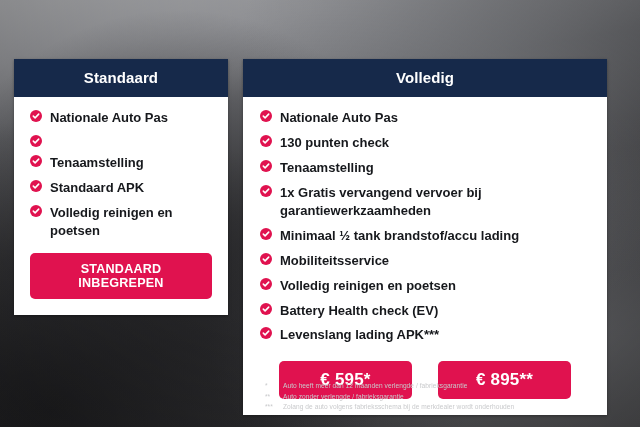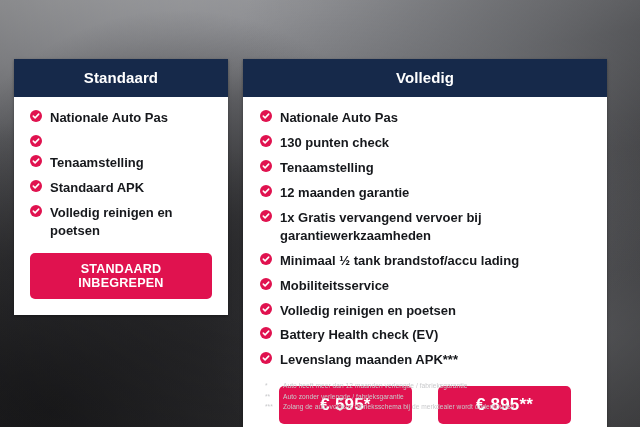--- a/index.html
+++ b/index.html
@@ -255,27 +255,20 @@
               <circle cx="12" cy="12" r="12" fill="#e0124f"></circle>
               <path d="M6.6 12.3 L10.2 15.8 L17.4 8.2" fill="none" stroke="#ffffff" stroke-width="3.1" stroke-linecap="round" stroke-linejoin="round"></path>
             </svg>
             <span class="feat-label">Tenaamstelling</span>
           </li>
           <li>
             <svg viewBox="0 0 24 24" class="check">
               <circle cx="12" cy="12" r="12" fill="#e0124f"></circle>
               <path d="M6.6 12.3 L10.2 15.8 L17.4 8.2" fill="none" stroke="#ffffff" stroke-width="3.1" stroke-linecap="round" stroke-linejoin="round"></path>
             </svg>
-            <span class="feat-label">12 maanden garantie</span>
-          </li>
-          <li>
-            <svg viewBox="0 0 24 24" class="check">
-              <circle cx="12" cy="12" r="12" fill="#e0124f"></circle>
-              <path d="M6.6 12.3 L10.2 15.8 L17.4 8.2" fill="none" stroke="#ffffff" stroke-width="3.1" stroke-linecap="round" stroke-linejoin="round"></path>
-            </svg>
             <span class="feat-label">1x Gratis vervangend vervoer bij garantiewerkzaamheden</span>
           </li>
           <li>
             <svg viewBox="0 0 24 24" class="check">
               <circle cx="12" cy="12" r="12" fill="#e0124f"></circle>
               <path d="M6.6 12.3 L10.2 15.8 L17.4 8.2" fill="none" stroke="#ffffff" stroke-width="3.1" stroke-linecap="round" stroke-linejoin="round"></path>
             </svg>
             <span class="feat-label">Minimaal ½ tank brandstof/accu lading</span>
           </li>
           <li>
@@ -297,21 +290,21 @@
               <circle cx="12" cy="12" r="12" fill="#e0124f"></circle>
               <path d="M6.6 12.3 L10.2 15.8 L17.4 8.2" fill="none" stroke="#ffffff" stroke-width="3.1" stroke-linecap="round" stroke-linejoin="round"></path>
             </svg>
             <span class="feat-label">Battery Health check (EV)</span>
           </li>
           <li>
             <svg viewBox="0 0 24 24" class="check">
               <circle cx="12" cy="12" r="12" fill="#e0124f"></circle>
               <path d="M6.6 12.3 L10.2 15.8 L17.4 8.2" fill="none" stroke="#ffffff" stroke-width="3.1" stroke-linecap="round" stroke-linejoin="round"></path>
             </svg>
-            <span class="feat-label">Levenslang maanden APK***</span>
+            <span class="feat-label">Levenslang lading APK***</span>
           </li>
         </ul>
       <div id="price-row">
           <button class="pill price-btn">€ 595*</button>
           <button class="pill price-btn">€ 895**</button>
         </div>
     </div>
   </div>
 
   <div id="footnotes">

